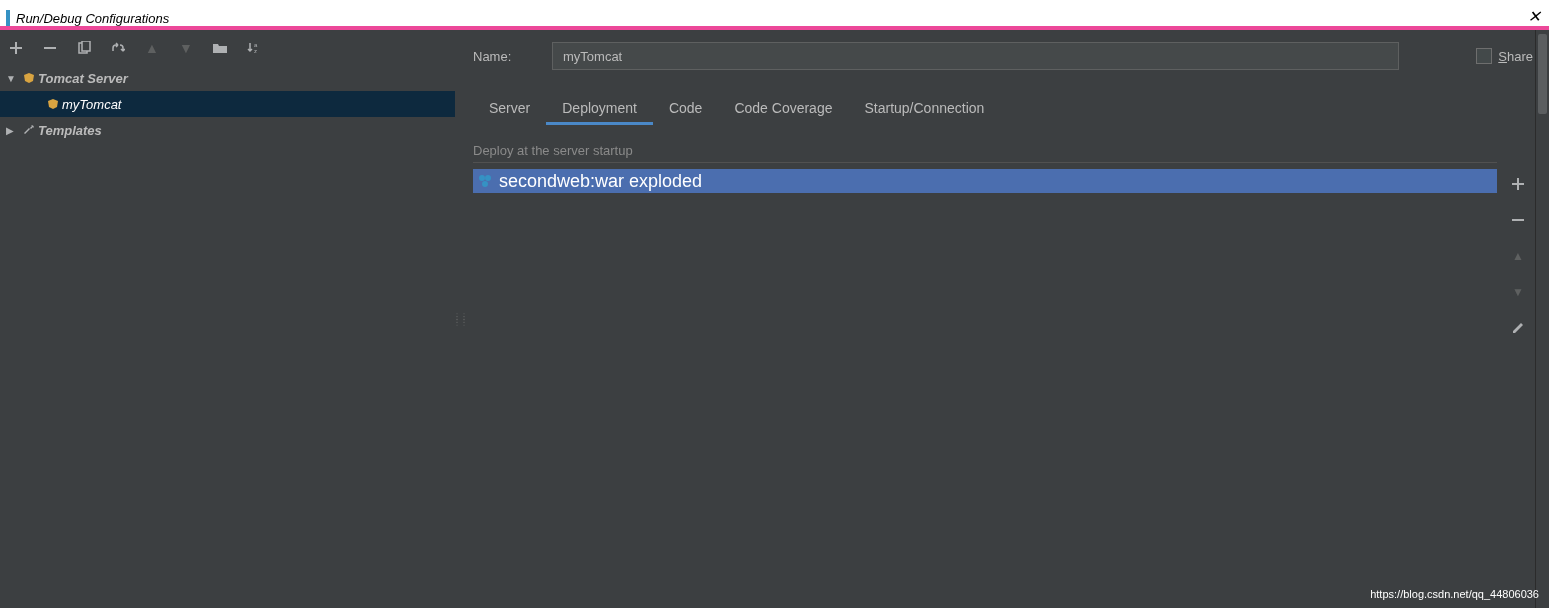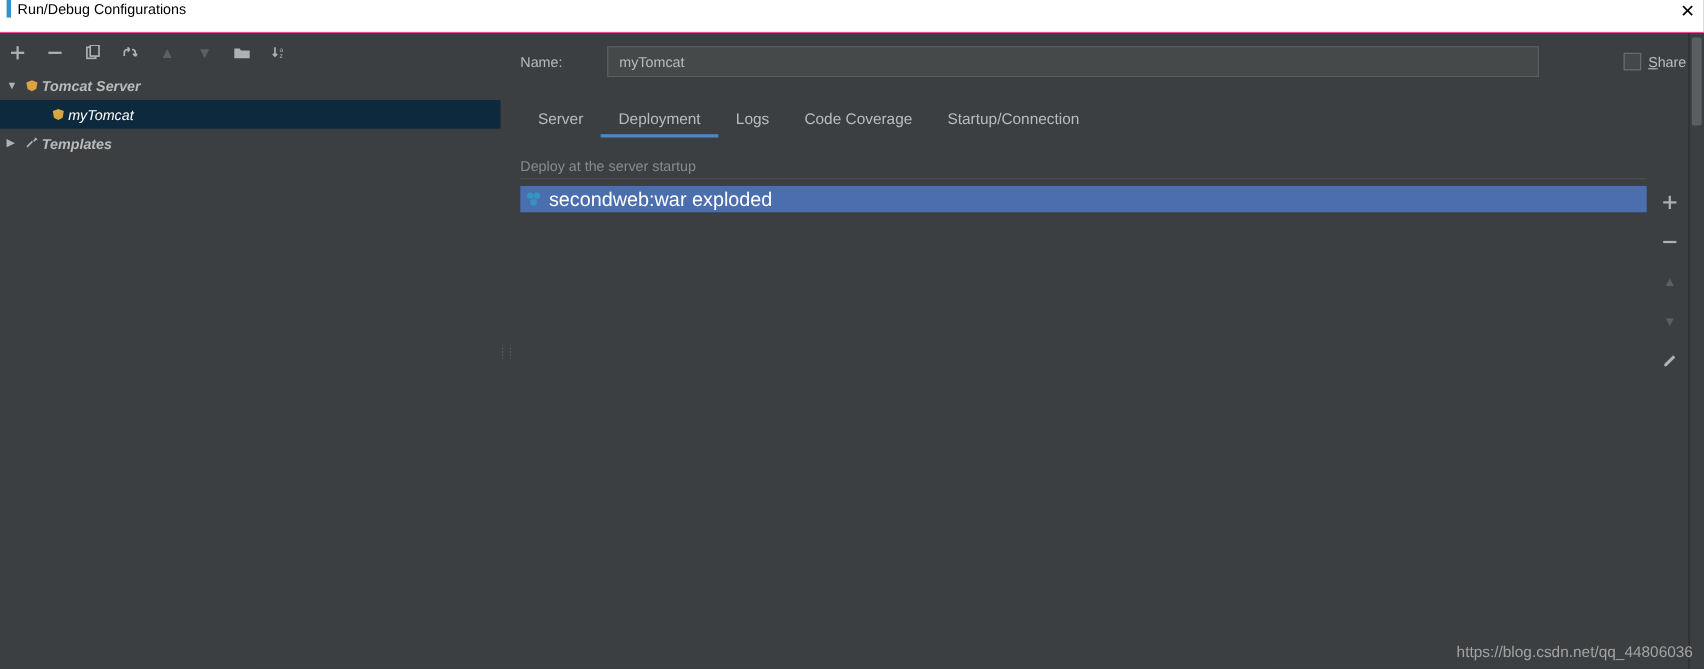--- a/index.html
+++ b/index.html
@@ -13,24 +13,25 @@
       height: 608px;
       background: #3c3f41;
       color: #bbbbbb;
       overflow: hidden;
       position: relative;
     }
     .title-bar {
       height: 30px;
       background: #ffffff;
       display: flex;
-      align-items: flex-start;
+      align-items: flex-end;
       justify-content: space-between;
       padding: 0 8px 0 6px;
-      border-bottom: 1px solid #ec4899;
+      border-bottom: 4px solid #ec4899;
+      font-style: italic;
     }
     .title-bar-left {
       display: flex;
       align-items: center;
       gap: 6px;
     }
     .title-bar-icon {
       width: 4px;
       height: 16px;
       background: #3592c4;
@@ -252,22 +253,22 @@
       display: flex;
       align-items: center;
       justify-content: center;
       width: 22px;
       height: 22px;
     }
     .watermark {
       position: absolute;
       right: 10px;
       bottom: 8px;
-      color: #a3a3a3;
-      font-size: 14px;
+      color: #ffffff;
+      font-size: 11px;
       pointer-events: none;
       padding-left: 32px;
     }
     .scrollbar-right {
       position: absolute;
       right: 0;
       top: 30px;
       bottom: 0;
       width: 14px;
       background: #3c3f41;
@@ -374,21 +375,21 @@
       <input class="name-input" type="text" value="myTomcat" style="">
       <div class="share-wrap">
         <div class="share-check"></div>
         <span class="share-label"><span class="u">S</span><span>hare</span></span>
       </div>
     </div>
 
     <div class="tabs-row">
       <div class="tab">Server</div>
       <div class="tab active">Deployment</div>
-      <div class="tab">Logs</div>
+      <div class="tab">Code</div>
       <div class="tab">Code Coverage</div>
       <div class="tab">Startup/Connection</div>
     </div>
 
     <div class="deploy-section">
       <div class="deploy-label">Deploy at the server startup</div>
       <div class="deploy-body">
         <div class="deploy-list">
           <div class="artifact-row">
             <span class="artifact-icon">

